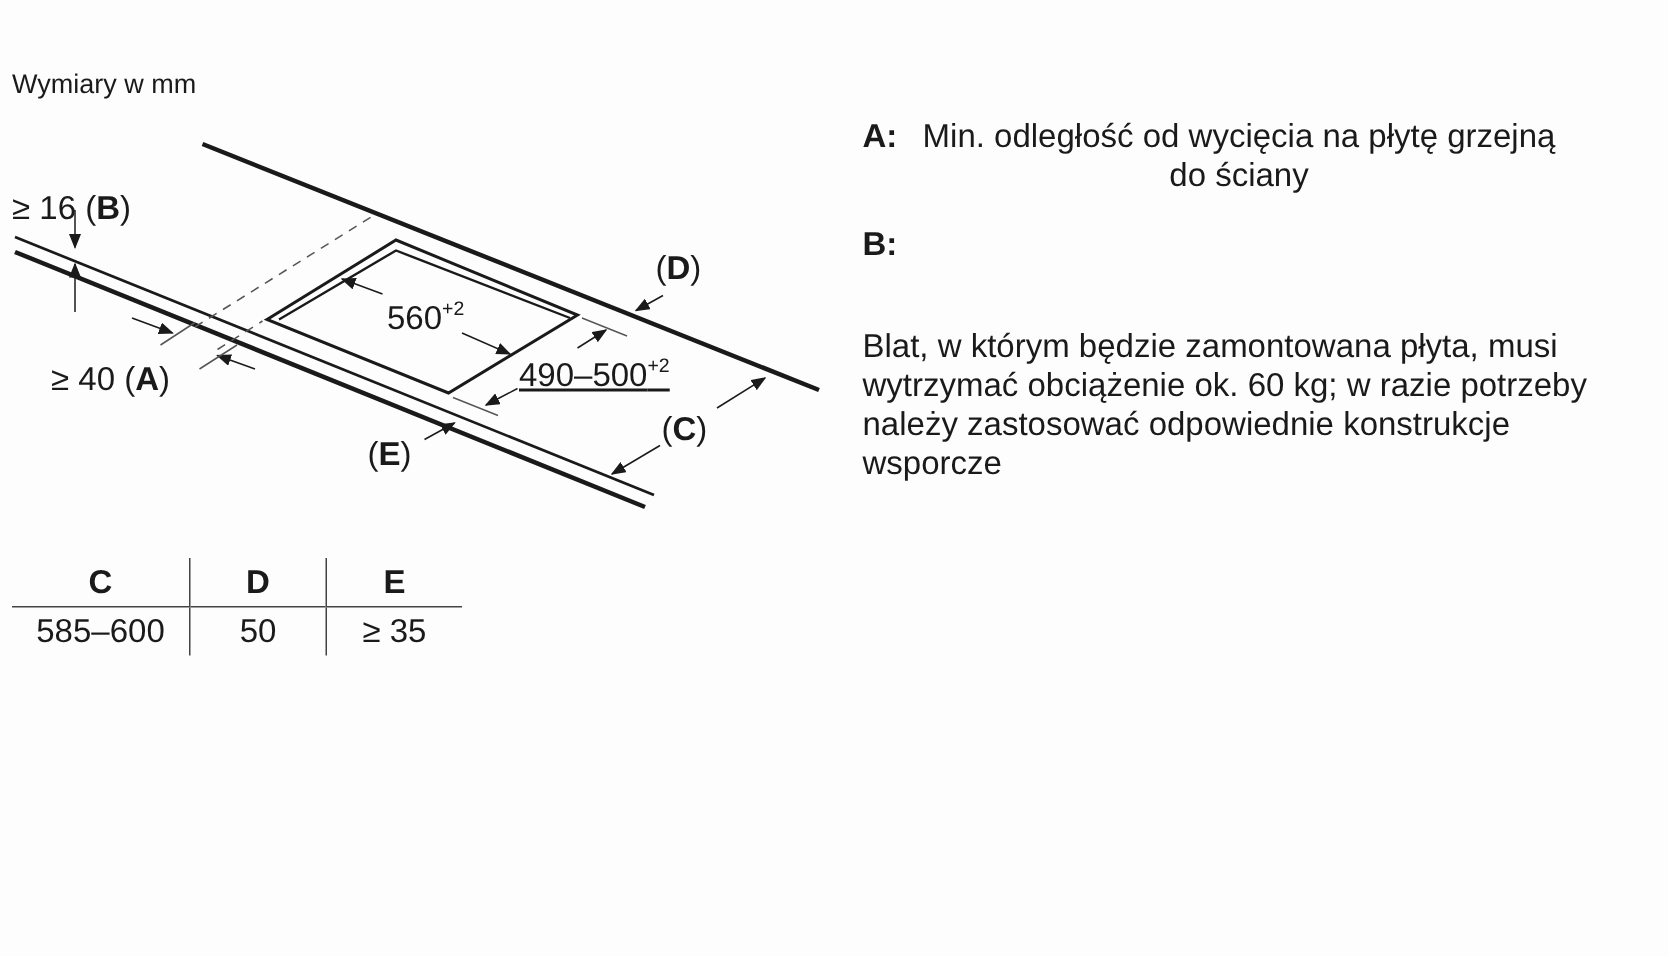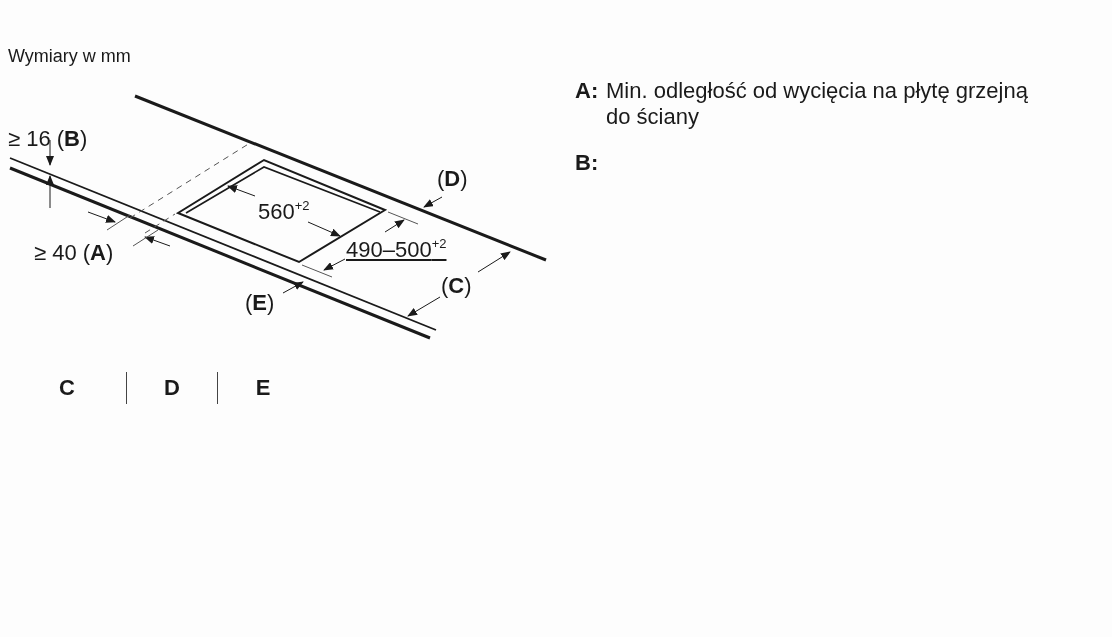--- a/index.html
+++ b/index.html
@@ -103,24 +103,30 @@
 
 <table class="dims">
   <thead>
     <tr>
       <th class="c">C</th>
       <th class="d">D</th>
       <th class="e">E</th>
     </tr>
   </thead>
   <tbody>
+    <tr>
+      <td class="c">585–600</td>
+      <td class="d">50</td>
+      <td class="e">≥ 35</td>
+    </tr>
   </tbody>
 </table>
 
 <div class="notes">
   <div class="note">
     <span class="key">A:</span>
-    <span class="txt" style="max-width:440px;">Min. odległość od wycięcia na płytę grzejną do ściany</span>
+    <span class="txt" style="max-width:440px;text-align:center;">Min. odległość od wycięcia na płytę grzejną do ściany</span>
   </div>
   <div class="note" style="margin-bottom:42px;">
     <span class="key">B:</span>
   </div>
+  <p class="para">Blat, w którym będzie zamontowana płyta, musi wytrzymać obciążenie ok. 60 kg; w razie potrzeby należy zastosować odpowiednie konstrukcje wsporcze</p>
 </div>
 
 </body></html>

